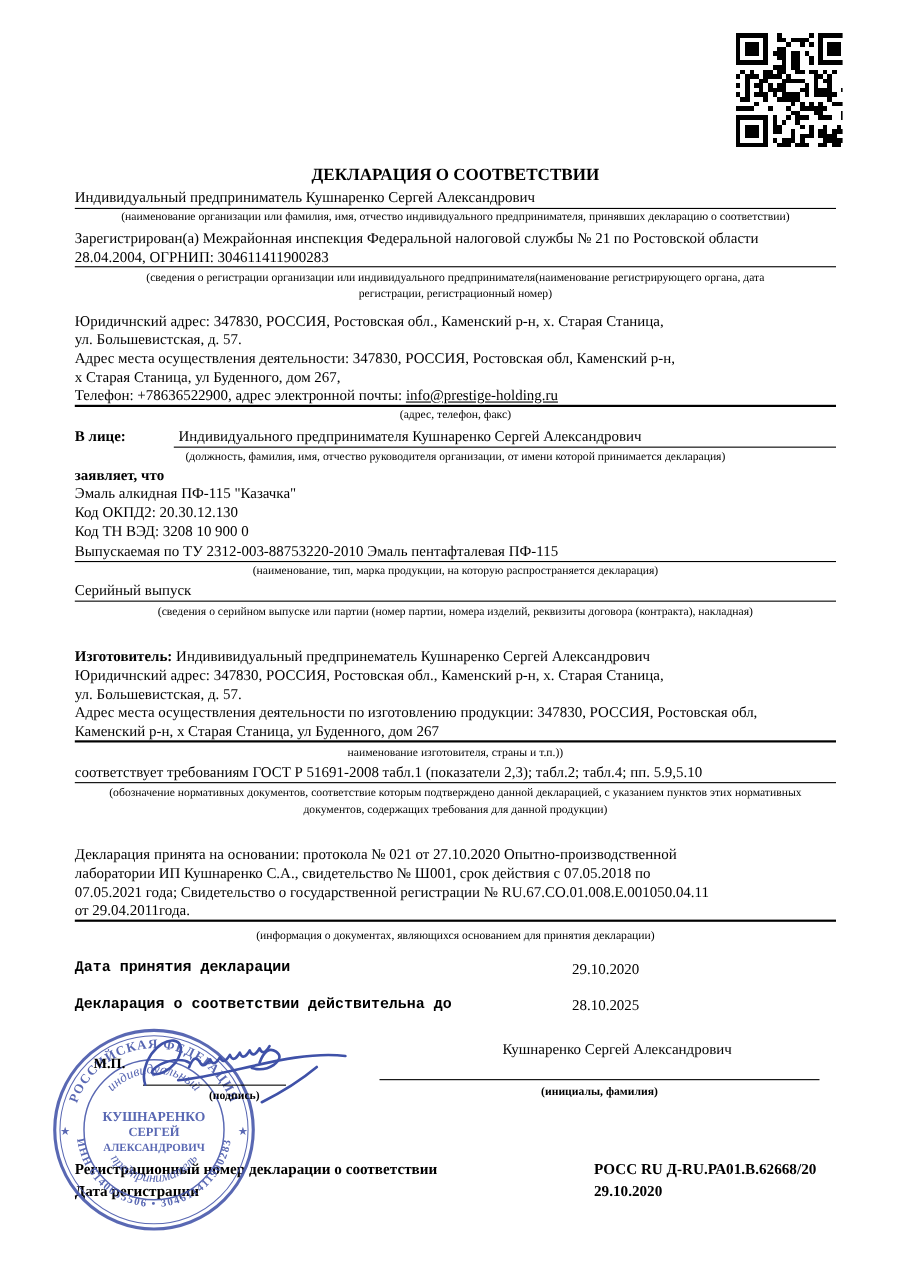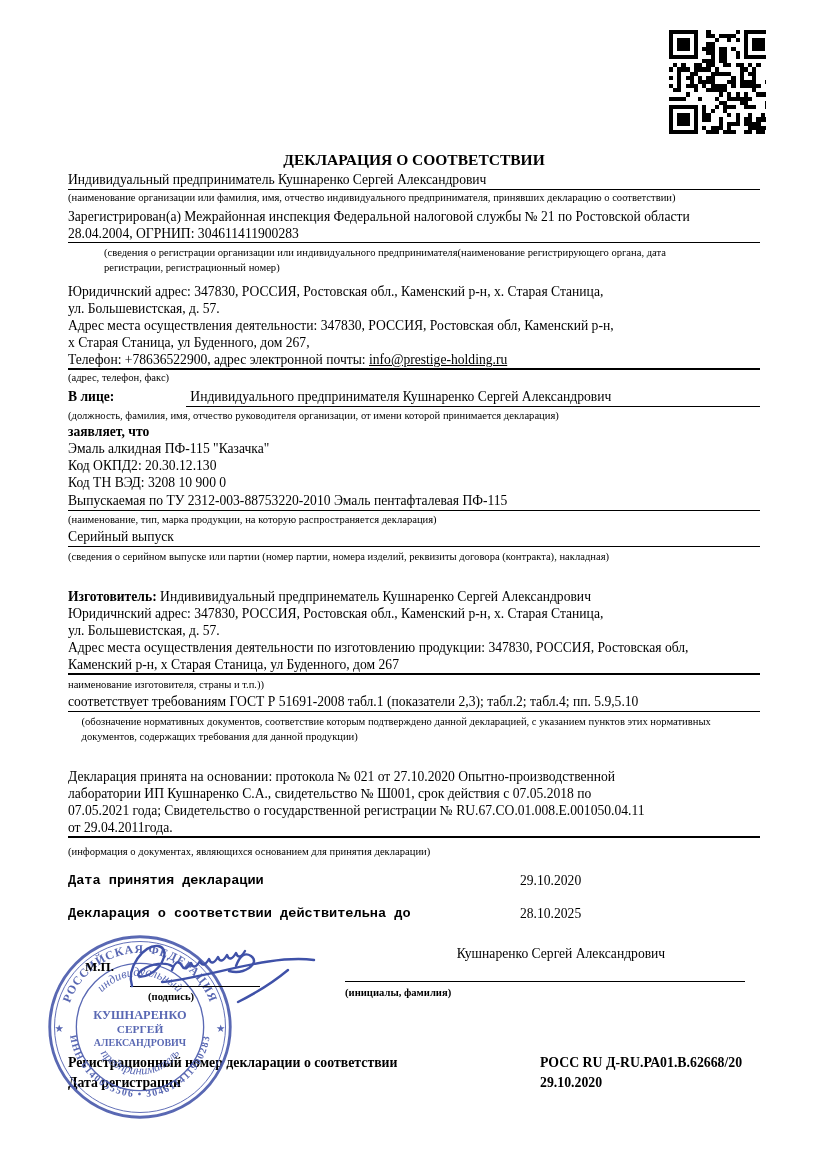--- a/index.html
+++ b/index.html
@@ -11,27 +11,27 @@
     overflow:hidden;
     font-family:"Liberation Serif","DejaVu Serif",serif;
     color:#000;
   }
   .content { position:absolute; left:68px; top:0; width:692px; }
   .title { margin-top:150px; text-align:center; font-weight:bold; font-size:15.5px; line-height:20px; }
   .ln  { font-size:13.6px; line-height:17px; white-space:nowrap; }
   .ln19{ font-size:13.6px; line-height:19px; white-space:nowrap; }
   .ul  { border-bottom:1px solid #000; }
   .ul2 { border-bottom:2px solid #000; }
-  .cap { font-size:10.6px; line-height:15px; text-align:left; }
+  .cap { font-size:10.6px; line-height:15px; text-align:center; }
   .cap.b { font-weight:bold; }
   .capwrap  { max-width:620px; margin:0 auto; }
   .capwrap2 { max-width:665px; margin:0 auto; }
   .b { font-weight:bold; }
   .email { text-decoration:underline;text-align:right; }
-  .inline-row { display:flex;gap:28px; }
+  .inline-row { display:flex; }
   .inline-row .fill { flex:1 1 auto; border-bottom:1px solid #000; padding-left:4px; white-space:nowrap;margin-left:44px; }
   .drow { display:flex; font-size:13.6px; }
   .drow .dlabel { width:452px; font-weight:bold;font-family:Liberation Mono, monospace; }
   .regrow { display:flex; font-size:13.8px; font-weight:bold; line-height:20px; }
   .regrow .rlabel { width:472px; }
   .sigarea { position:relative; height:131px; }
   .mp { position:absolute; left:17px; top:37px; font-weight:bold; font-size:13px; z-index:3; }
   .sigline { position:absolute; left:62px; top:64px; width:130px; border-top:1px solid #000; z-index:2; }
   .sigcap  { position:absolute; left:80px; top:67px; width:130px; z-index:2; }
   .fioname { position:absolute; left:293px; top:24px; width:400px; text-align:center; font-size:13.6px; }

